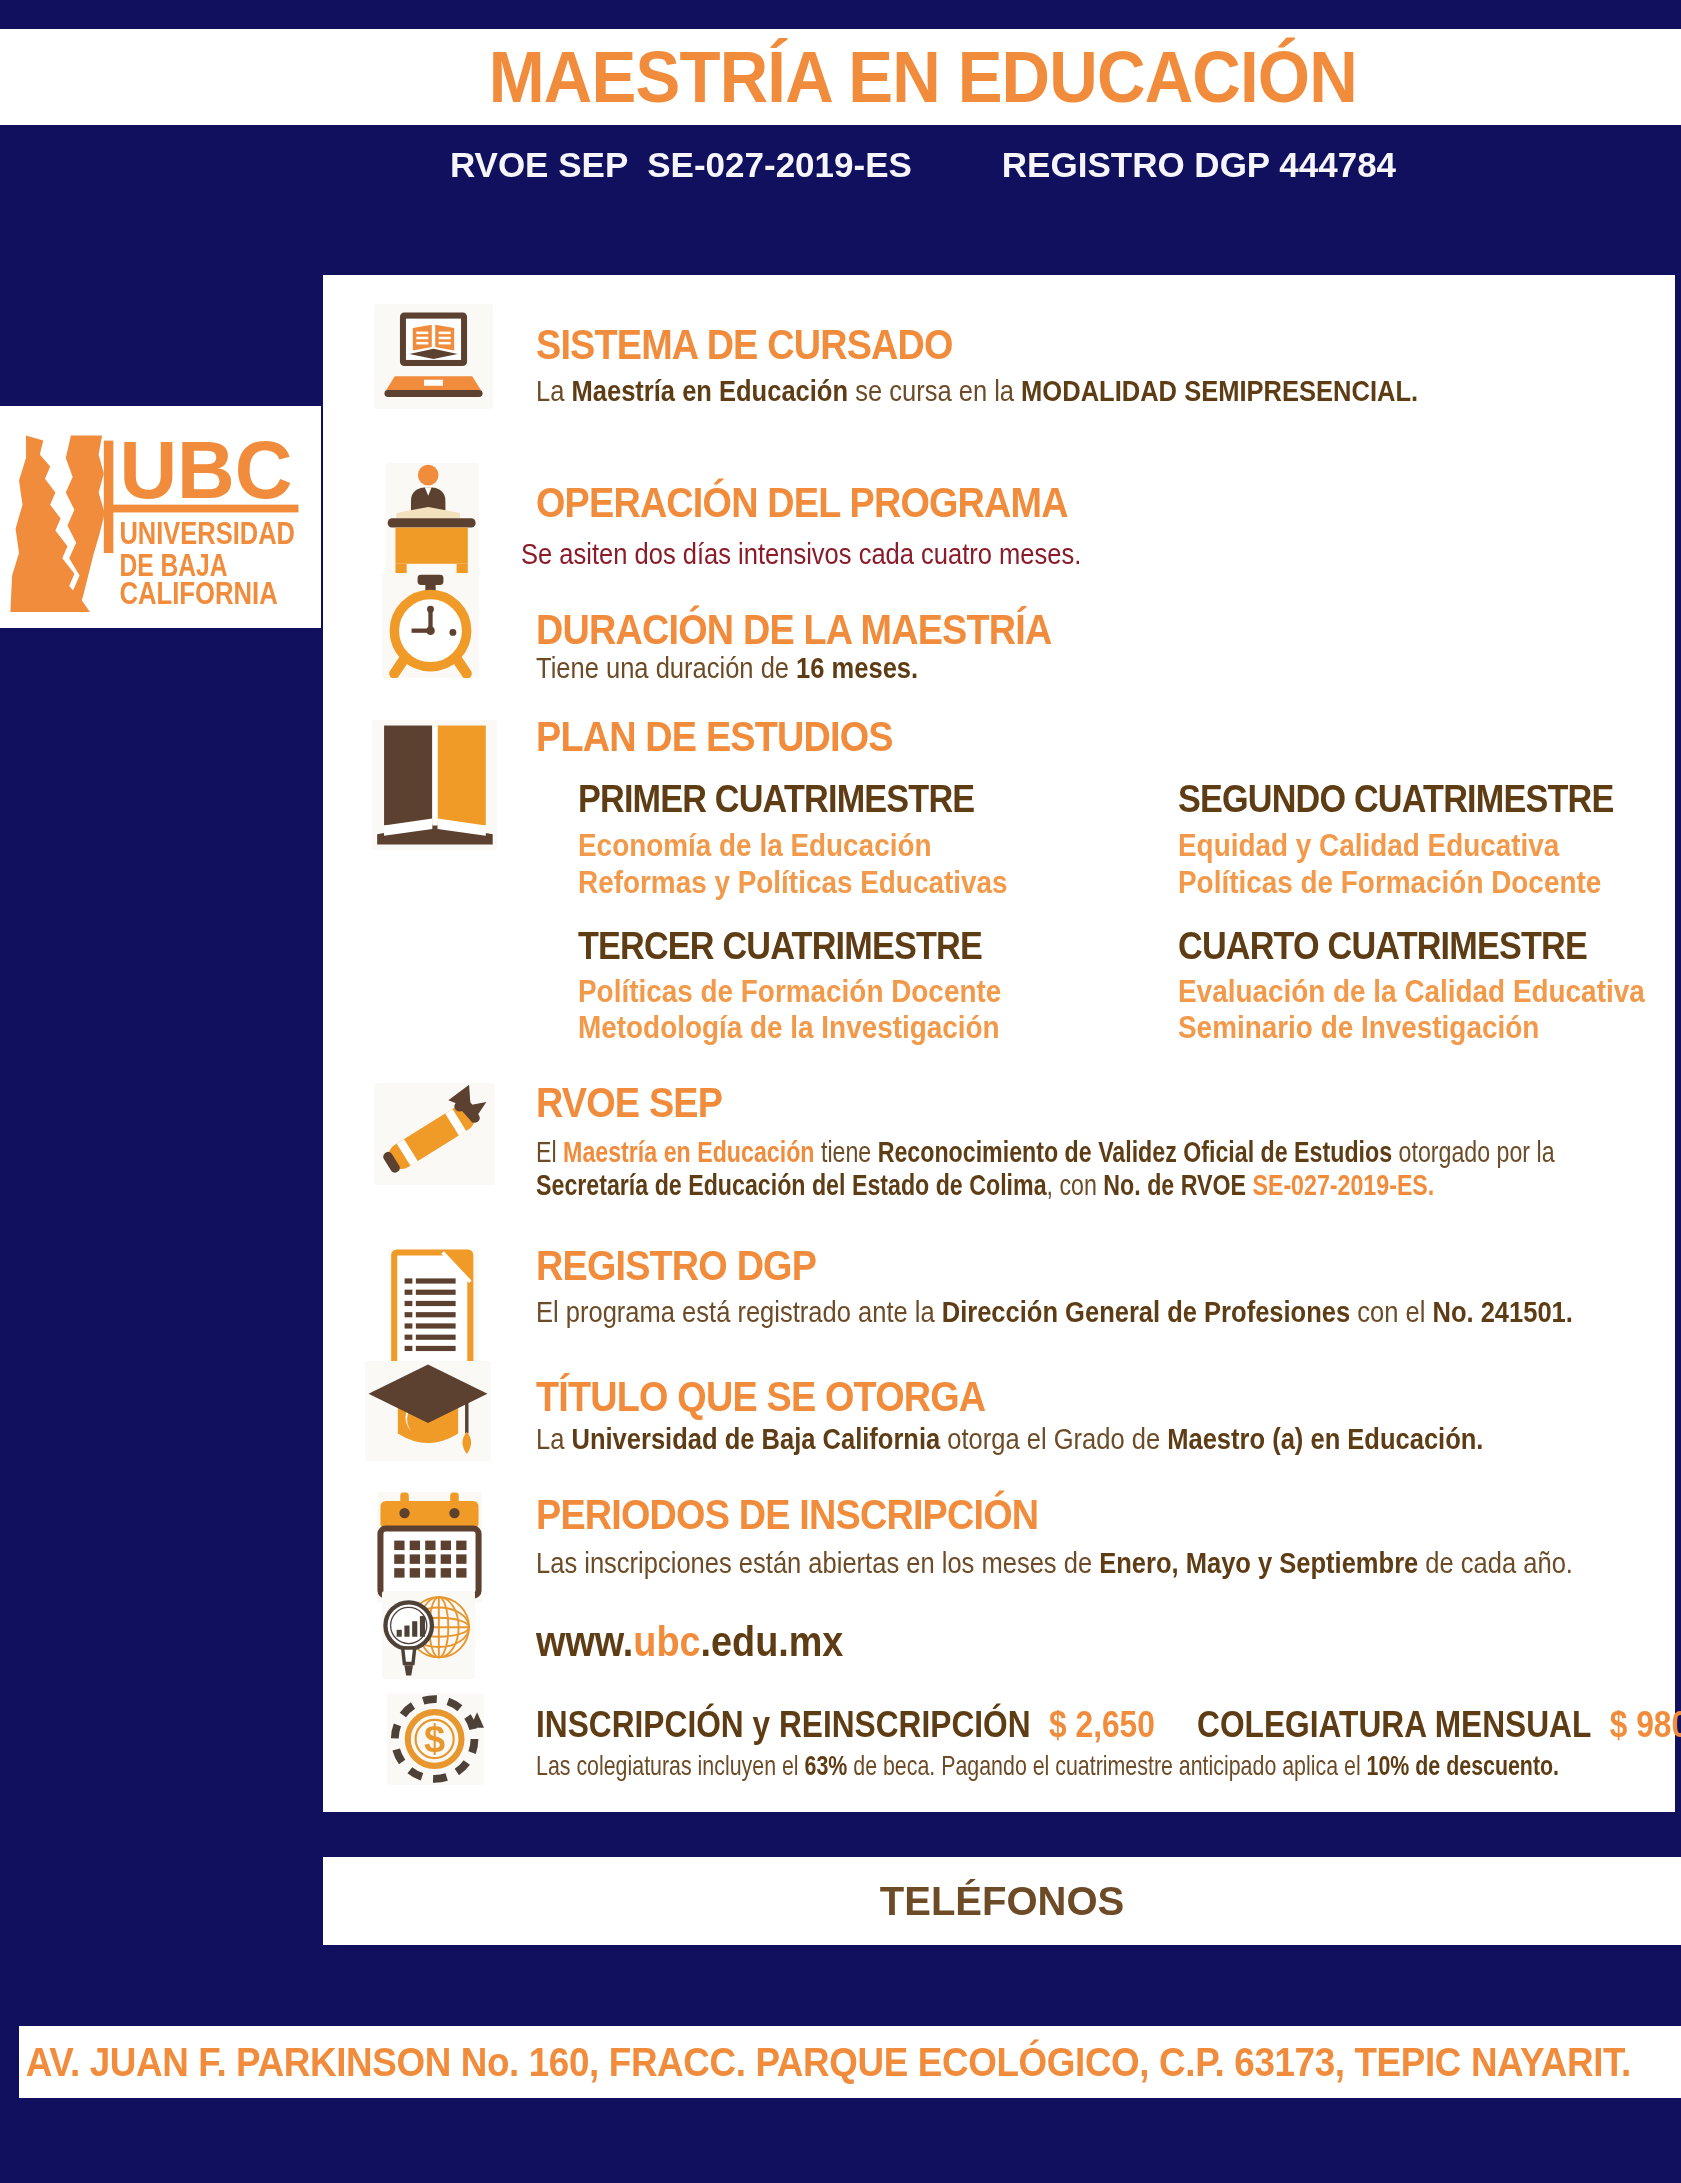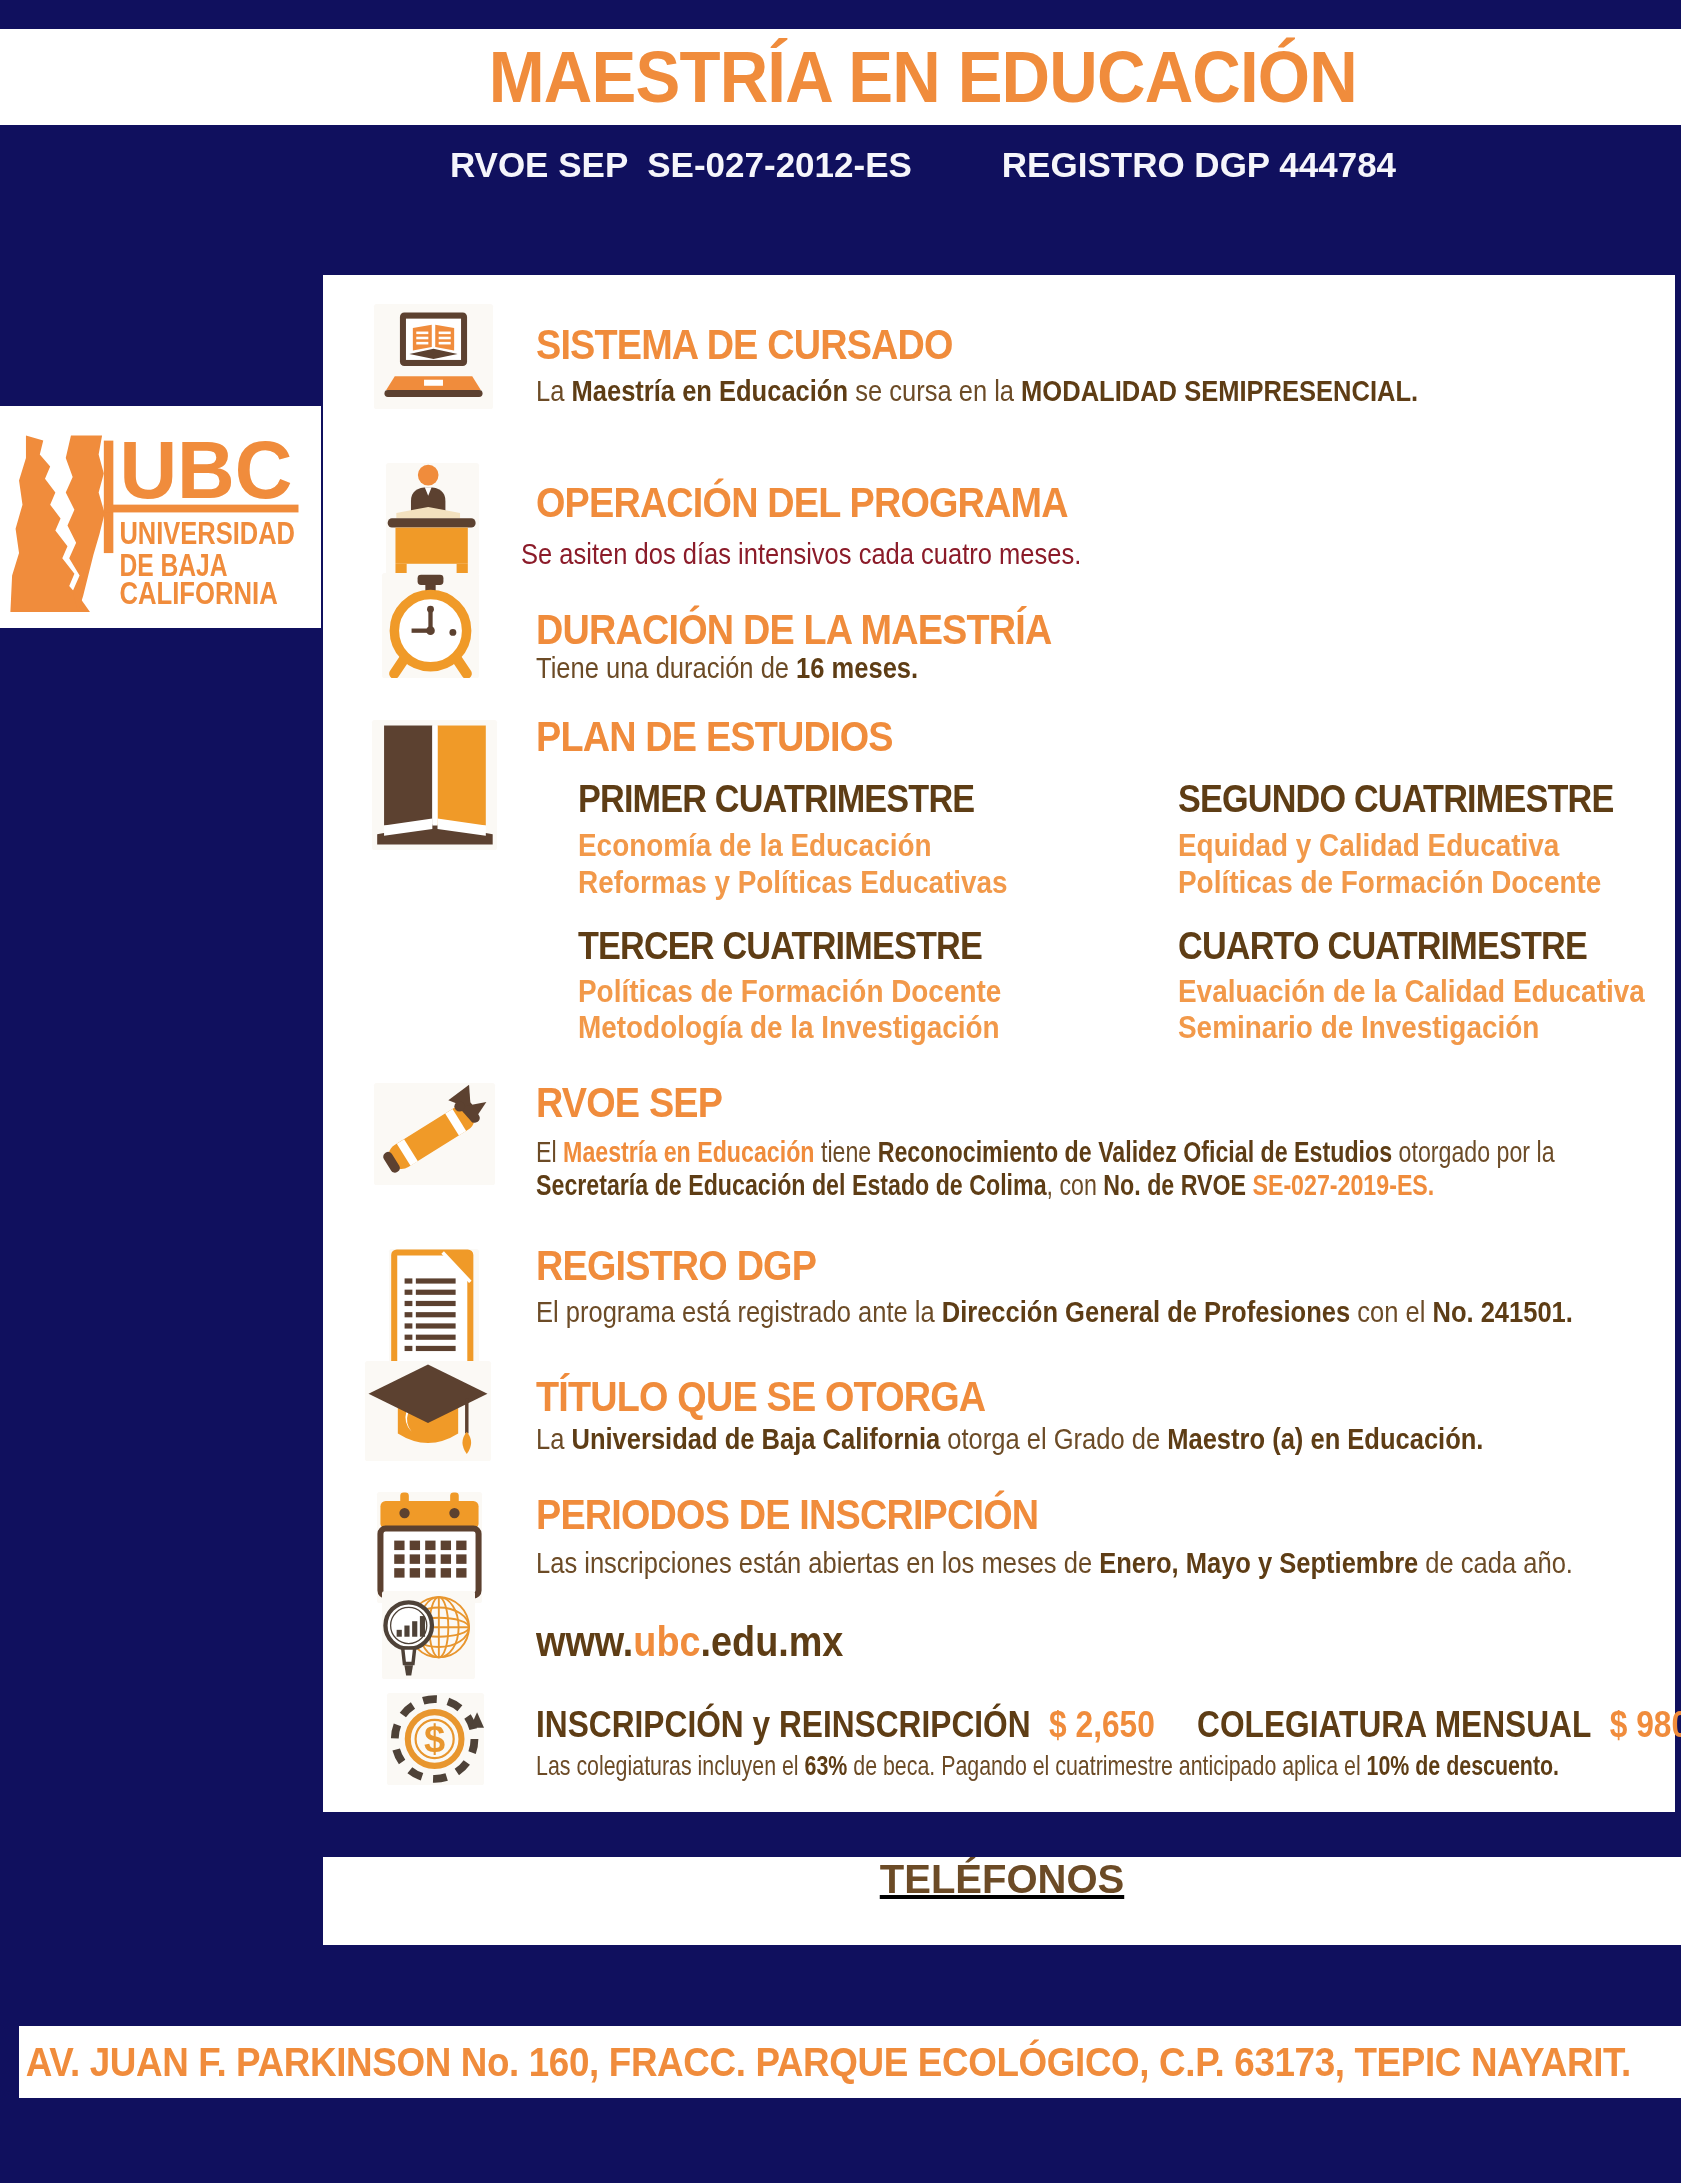--- a/index.html
+++ b/index.html
@@ -22,21 +22,21 @@
   .band{position:absolute;background:#fff;}
   .title-band{left:0;top:28.5px;width:1682px;height:96px;display:flex;align-items:center;justify-content:center;padding-left:164px;}
   .page-title{font-size:73px;font-weight:bold;color:var(--orange);letter-spacing:-0.9px;white-space:nowrap;transform:scaleX(.92);}
   .subline{position:absolute;left:164px;right:0;display:flex;justify-content:center;align-items:center;color:#F5F5FB;font-weight:bold;white-space:nowrap;}
   .rvoe-line{top:145px;font-size:35px;}
   .rvoe-line .sp1{margin-left:19px;}
   .rvoe-line .sp2{margin-left:90px;}
   .modalidad-line{top:201px;font-size:40px;letter-spacing:7.8px;}
   .panel{left:323px;top:275px;width:1352px;height:1537px;}
   .logo-block{left:0;top:406px;width:321px;height:222px;}
-  .phone-band{left:323px;top:1857px;width:1358px;height:88px;display:flex;justify-content:center;white-space:nowrap;text-decoration:underline;}
+  .phone-band{left:323px;top:1857px;width:1358px;height:88px;display:flex;align-items:center;justify-content:center;white-space:nowrap;}
   .phone-band .lbl{font-size:40px;font-weight:bold;color:var(--brown);}
   .phone-band .num{font-size:40px;font-weight:bold;color:var(--orange);margin-left:14px;}
   .address-band{left:0;top:2026px;width:1682px;height:72px;display:flex;align-items:center;justify-content:flex-end;margin-left:19px;}
   .address{font-size:40px;font-weight:bold;color:var(--orange);white-space:nowrap;transform:scaleX(.92);letter-spacing:-0.4px;}
   .line{position:absolute;white-space:nowrap;line-height:1.12;}
   .sxl{transform:scaleX(.9);transform-origin:0 50%;}
   .sx88{transform:scaleX(.88);transform-origin:0 50%;}
   .sx80{transform:scaleX(.80);transform-origin:0 50%;}
   .sx75{transform:scaleX(.75);transform-origin:0 50%;}
   .h{font-size:42px;font-weight:bold;color:var(--orange);letter-spacing:-0.9px;}
@@ -59,21 +59,21 @@
 <body>
 
 <div class="page">
 
   <div class="band title-band">
     <div class="page-title">MAESTRÍA EN EDUCACIÓN</div>
   </div>
 
   <div class="subline rvoe-line">
     <span>RVOE SEP</span>
-    <span class="sp1">SE-027-2012-ES</span>
+    <span class="sp1">SE-027-2019-ES</span>
     <span class="sp2">REGISTRO DGP 444784</span>
   </div>
 
   <div class="band panel"></div>
 
   <div class="band logo-block">
     <svg viewBox="0 0 371 257">
       <polygon fill="#F08C3C" points="30,34 50,40 46,56 58,70 52,84 64,100 58,114 70,130 64,144 78,162 72,176 86,194 80,208 94,224 104,238 12,238 14,196 22,170 18,142 26,114 22,86 30,60"></polygon>
       <polygon fill="#F08C3C" points="82,34 118,34 114,56 120,78 114,100 121,124 115,148 108,172 102,196 96,220 90,238 84,214 92,196 80,176 88,158 78,138 86,120 76,100 84,82 76,60"></polygon>
       <rect x="120" y="40" width="11" height="130" fill="#F08C3C"></rect>

